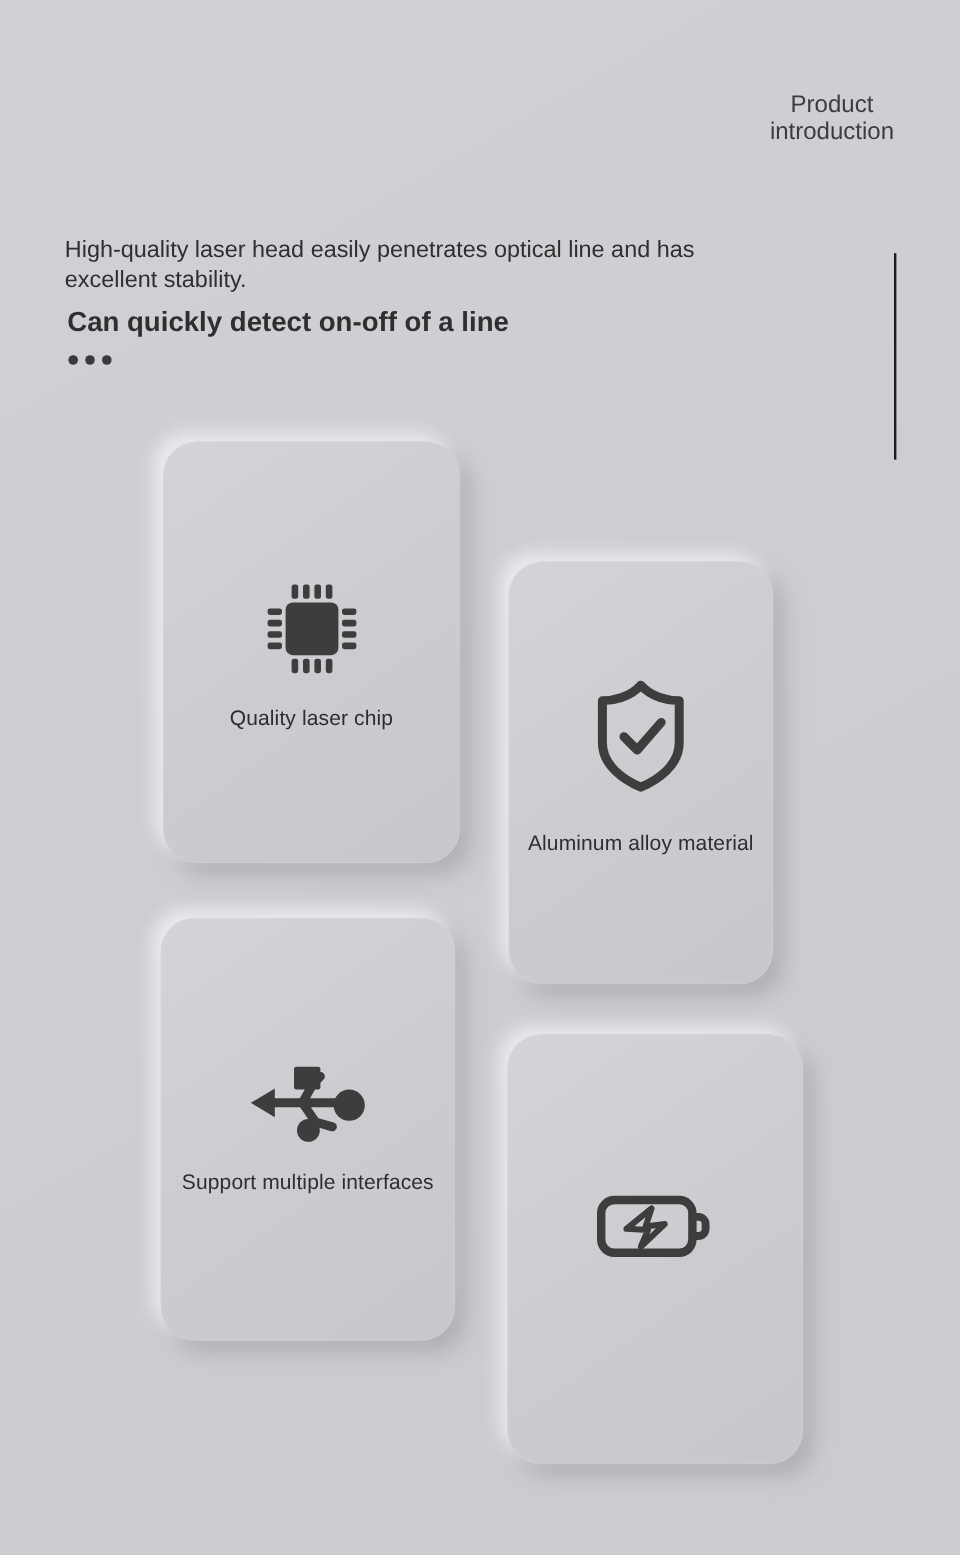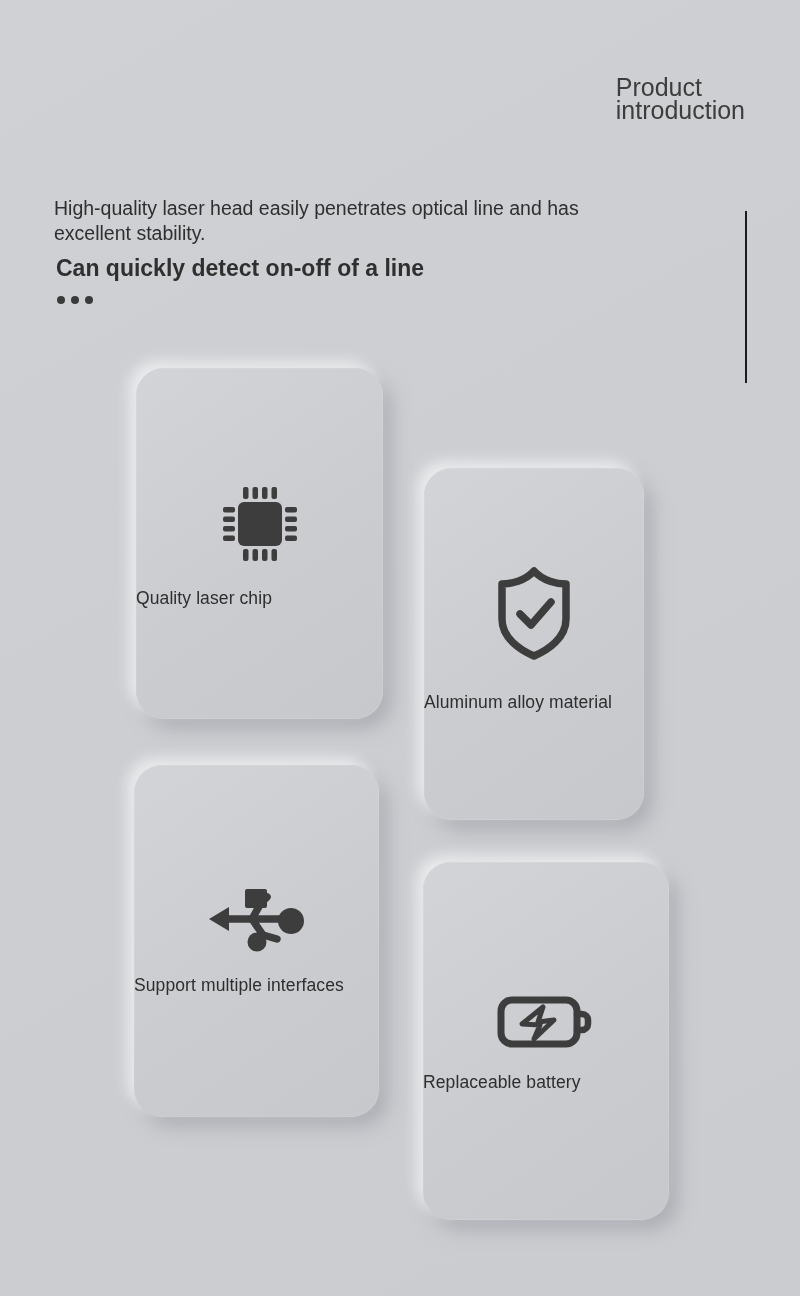--- a/index.html
+++ b/index.html
@@ -35,22 +35,22 @@
     font-weight: 700;
     letter-spacing: -0.6px;
     color: #3d3d3d;
     white-space: pre-line;
   }
 
   .kicker {
     position: absolute;
     right: 55px;
     top: 76px;
-    text-align: left;
-    font-size: 25px;
+    text-align: center;
+    font-size: 20px;
     line-height: 23px;
     color: #3d3d3d;
     font-weight: 400;
   }
   .kicker span { display: block; }
 
   .lede {
     position: absolute;
     left: 54px;
     top: 196px;
@@ -109,21 +109,21 @@
   .card .icon-wrap {
     position: absolute;
     left: 0; right: 0;
     display: flex;
     justify-content: center;
   }
 
   .card .caption {
     position: absolute;
     left: 0; right: 0;
-    text-align: left;
+    text-align: center;
     font-size: 17.5px;
     color: #2e2e2e;
     font-weight: 400;
     letter-spacing: 0.1px;
   }
 
   
   #card-chip    { left:136px; top:368px;  width:247px; height:351px; }
   #card-shield  { left:424px; top:468px;  width:220px; height:352px; }
   #card-usb     { left:134px; top:765px;  width:245px; height:352px;padding-left:12px; }
@@ -221,16 +221,15 @@
   </div>
 
   <div class="card" id="card-battery">
     <div class="icon-wrap">
       <svg width="100" height="64" viewBox="0 0 100 64" aria-hidden="true">
         <rect x="5" y="10" width="76" height="44" rx="11" fill="none" stroke="#3d3d3d" stroke-width="7"></rect>
         <path d="M81 24 L86 24 A6 6 0 0 1 92 30 L92 34 A6 6 0 0 1 86 40 L81 40" fill="none" stroke="#3d3d3d" stroke-width="6.5" stroke-linecap="round"></path>
         <path d="M26 34 L47 17 L42 32 L58 30 L38 49 L44 35 Z" fill="none" stroke="#3d3d3d" stroke-width="5" stroke-linejoin="round" stroke-linecap="round"></path>
       </svg>
     </div>
-    <div class="caption">Replaceable battery</div>
   </div>
 
 </div>
 
 </body></html>

